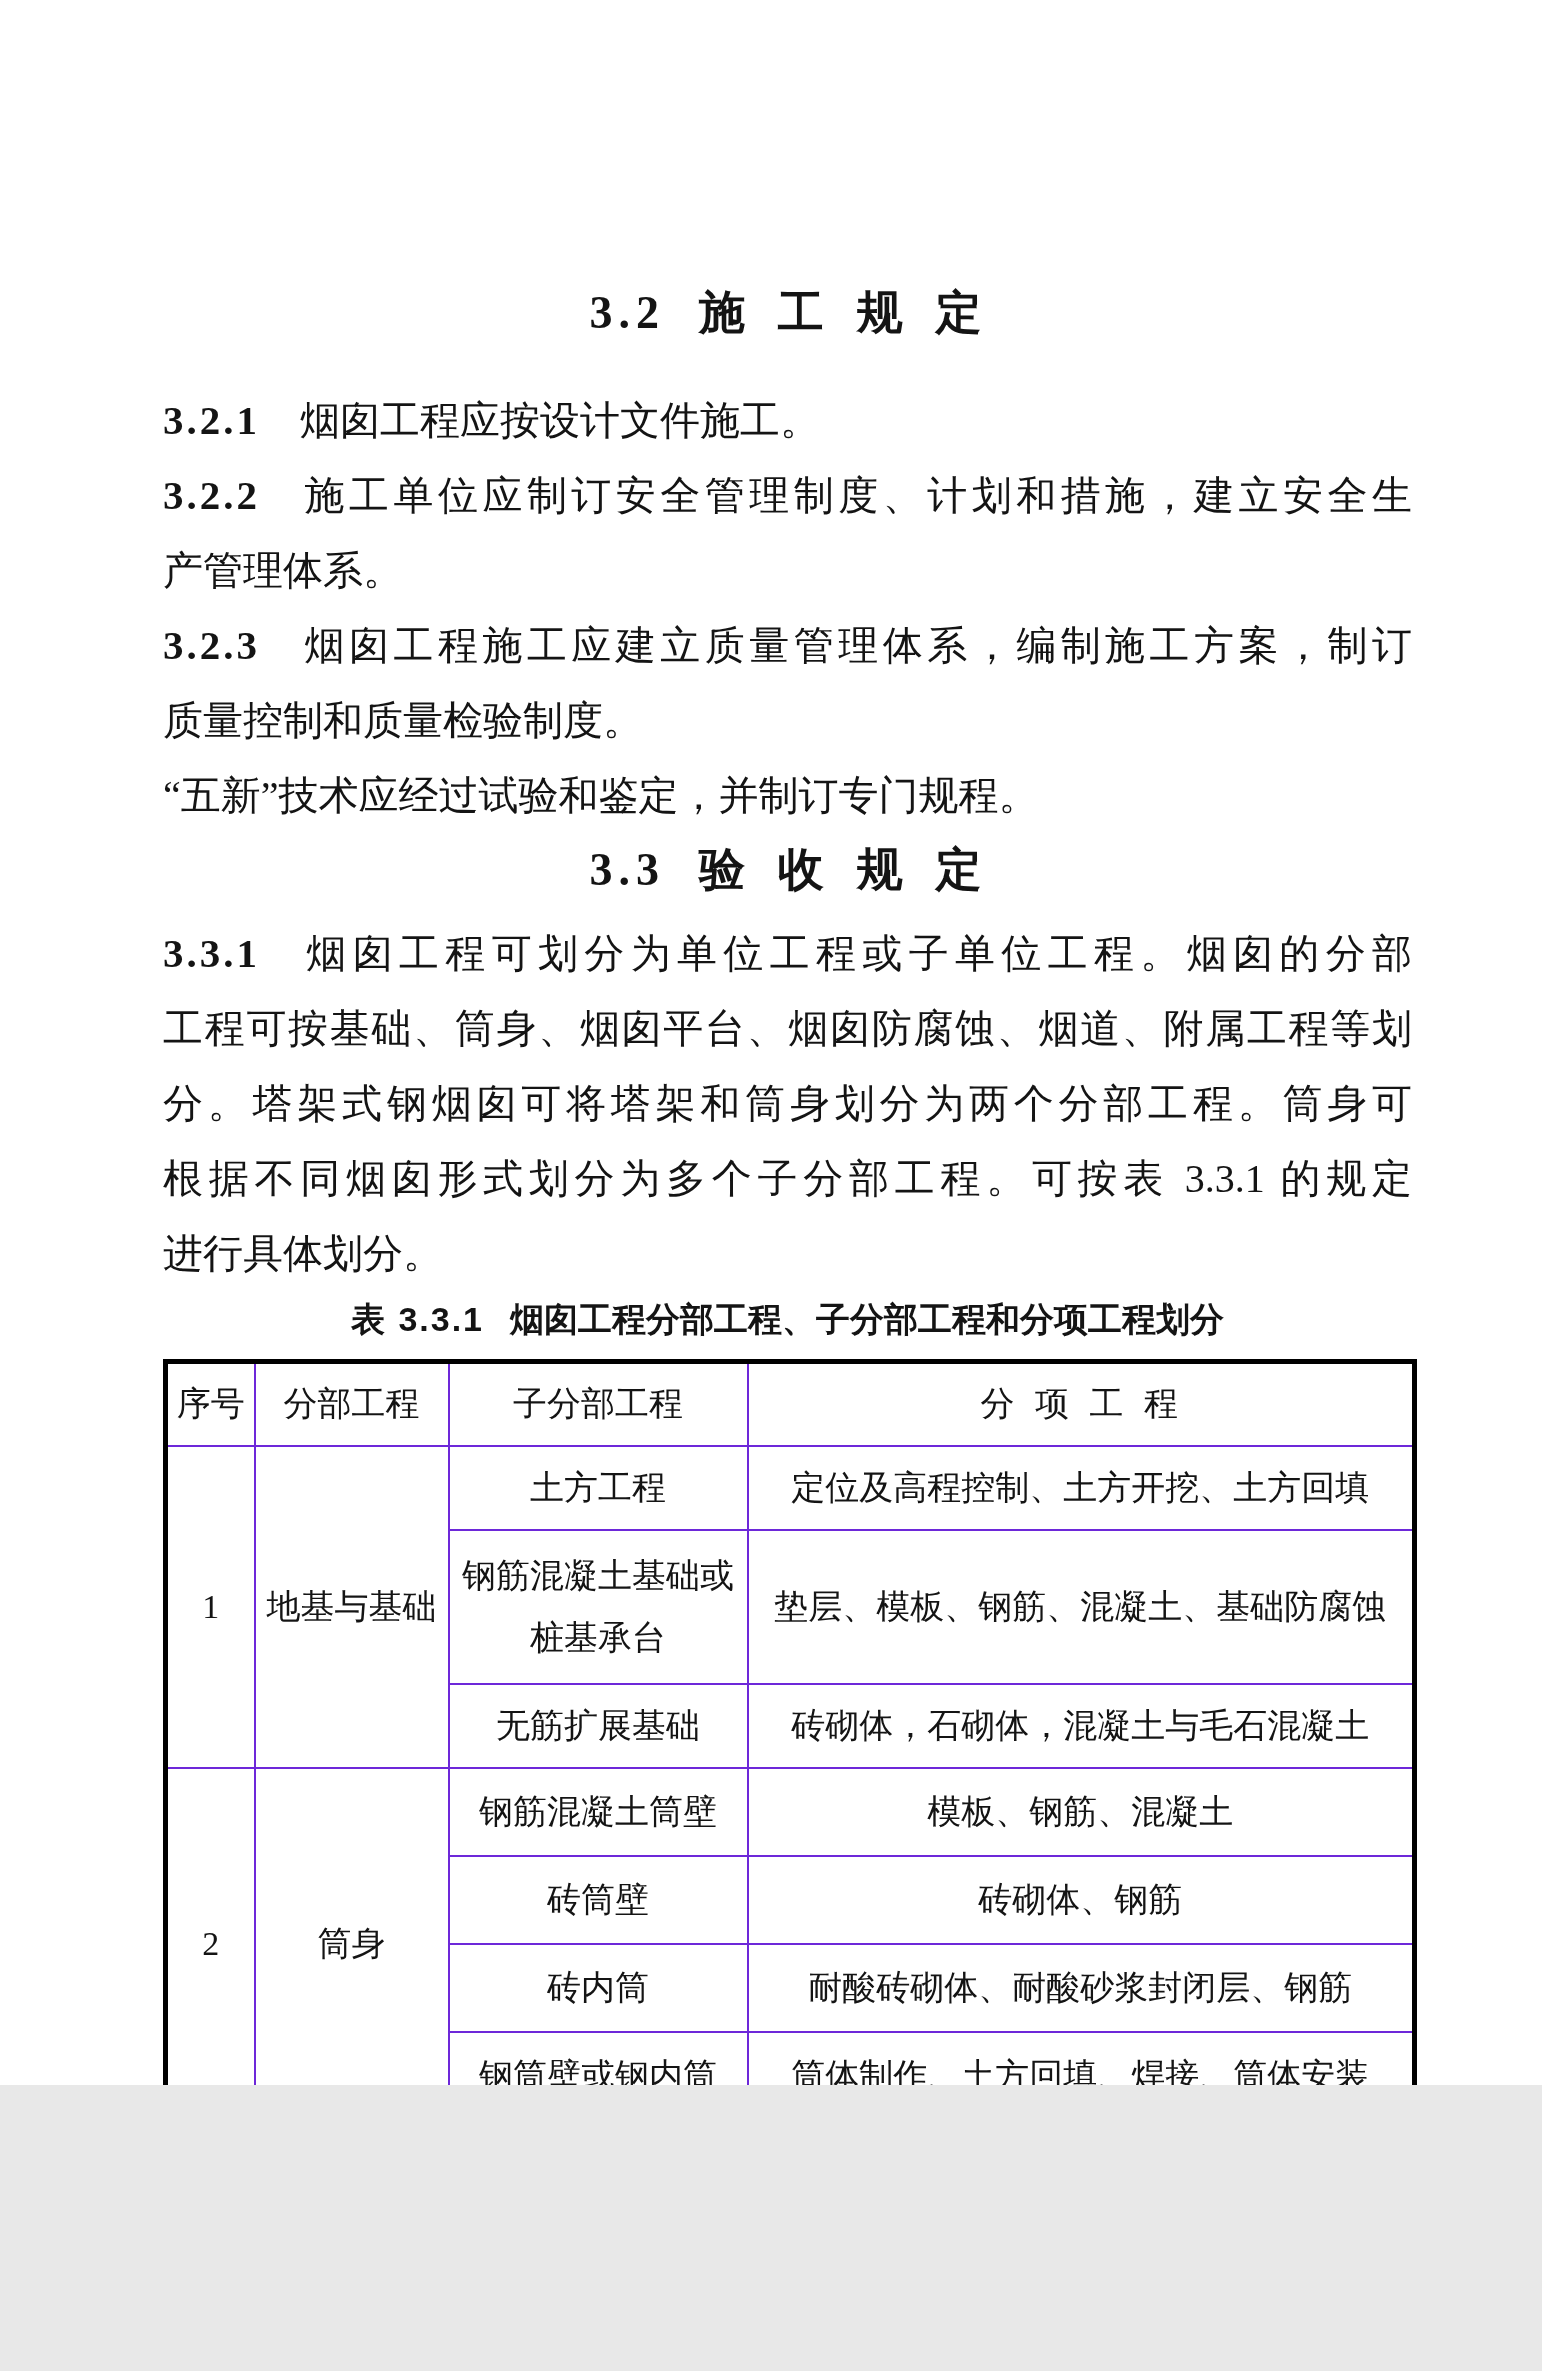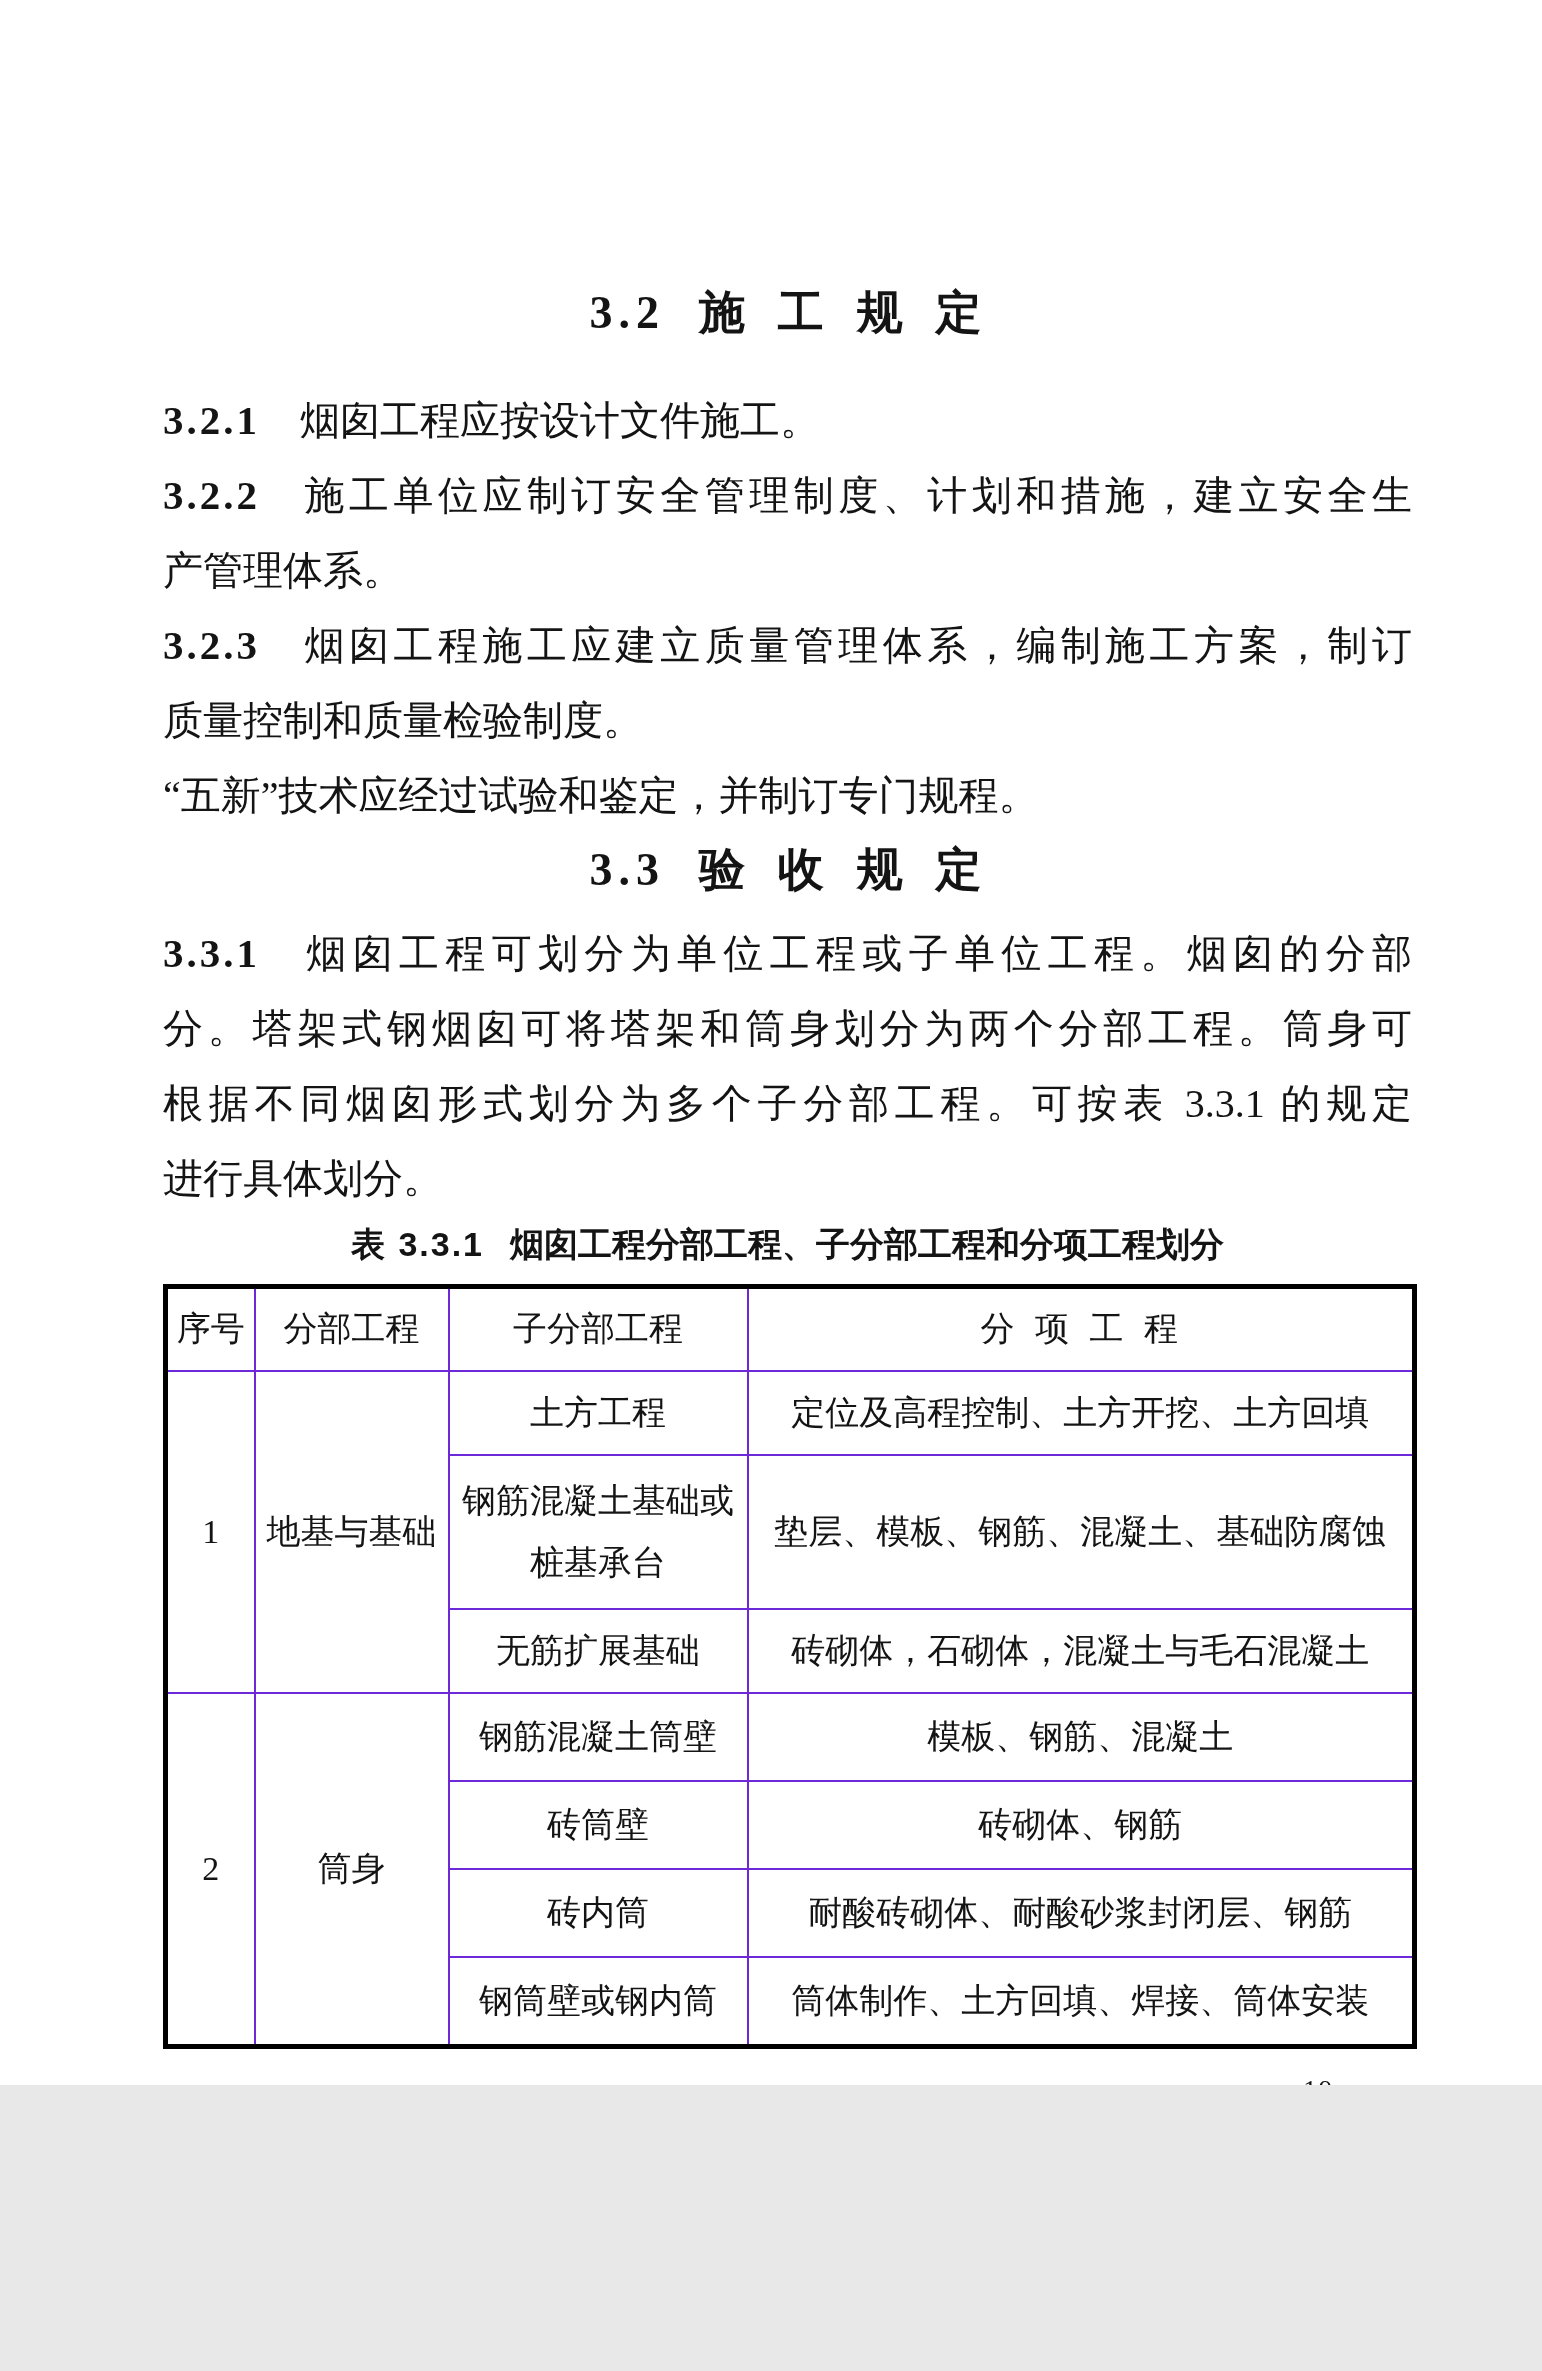--- a/index.html
+++ b/index.html
@@ -142,20 +142,23 @@
       </div>
     </div>
 
     <div class="sec-heading h-33">
       <span class="h-num">3.3</span><span class="h-title">验 收 规 定</span>
     </div>
 
     <div class="clauses">
       <div class="b-line fill">
         <span class="clause-num">3.3.1</span><span>烟囱工程可划分为单位工程或子单位工程。烟囱的分部</span>
+      </div>
+      <div class="b-line fill">
+        <span>工程可按基础、筒身、烟囱平台、烟囱防腐蚀、烟道、附属工程等划</span>
       </div>
       <div class="b-line fill">
         <span>分。塔架式钢烟囱可将塔架和筒身划分为两个分部工程。筒身可</span>
       </div>
       <div class="b-line fill">
         <span>根据不同烟囱形式划分为多个子分部工程。可按表 3.3.1 的规定</span>
       </div>
       <div class="b-line">
         <span>进行具体划分。</span>
       </div>

